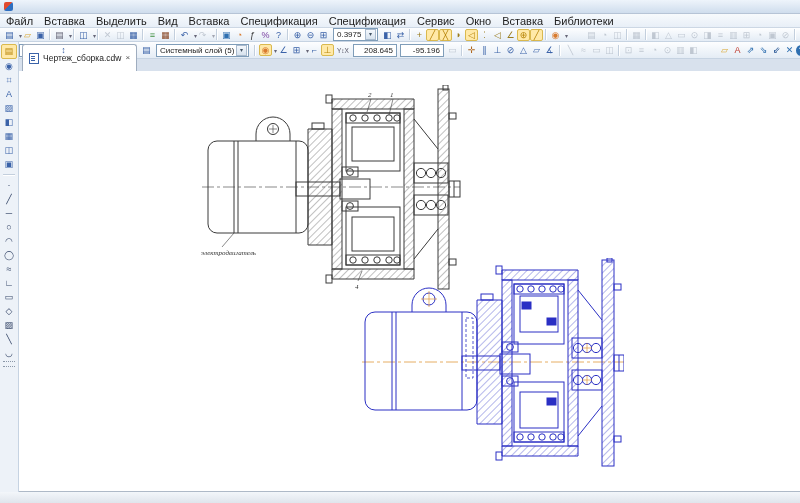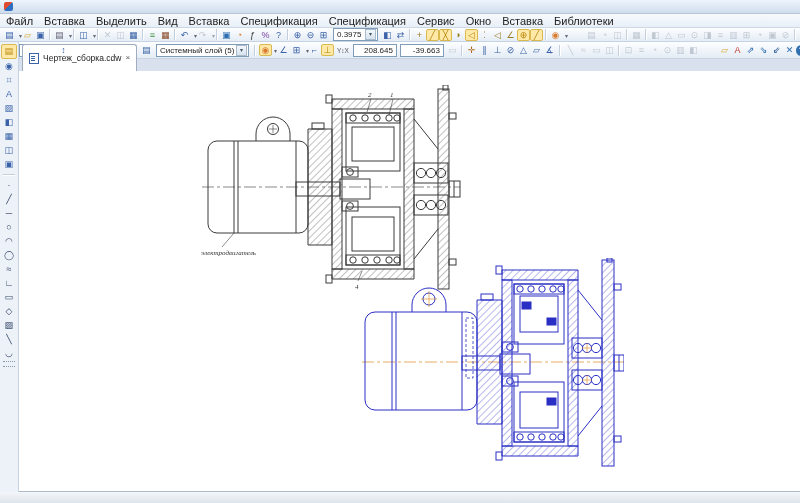--- a/index.html
+++ b/index.html
@@ -167,21 +167,21 @@
   <span class="tsep"></span>
   <span style="display:flex;align-items:center">
       <span class="ticon hl dd" style="color: rgb(217, 123, 46);">◉</span>
       <span class="ticon" style="color: rgb(58, 98, 168);">∠</span>
       <span class="ticon dd" style="color: rgb(58, 98, 168);">⊞</span>
       <span class="ticon" style="color: rgb(58, 98, 168);">⌐</span>
       <span class="ticon hl" style="color: rgb(184, 134, 11);">⊥</span>
     </span>
   <span class="coordlbl">Y↕X</span>
   <span class="field" style="width:36px">208.645</span>
-  <span class="field" style="width:36px">-39.663</span>
+  <span class="field" style="width:36px">-95.196</span>
   <span style="display:flex;align-items:center">
       <span class="ticon dis">▭</span>
       <span class="tsep"></span>
       <span class="ticon" style="color: rgb(176, 104, 32);">✛</span>
       <span class="ticon" style="color: rgb(58, 98, 168);">∥</span>
       <span class="ticon" style="color: rgb(58, 98, 168);">⊥</span>
       <span class="ticon" style="color: rgb(58, 98, 168);">⊘</span>
       <span class="ticon" style="color: rgb(58, 98, 168);">△</span>
       <span class="ticon" style="color: rgb(58, 98, 168);">▱</span>
       <span class="ticon" style="color: rgb(58, 98, 168);">∡</span>

